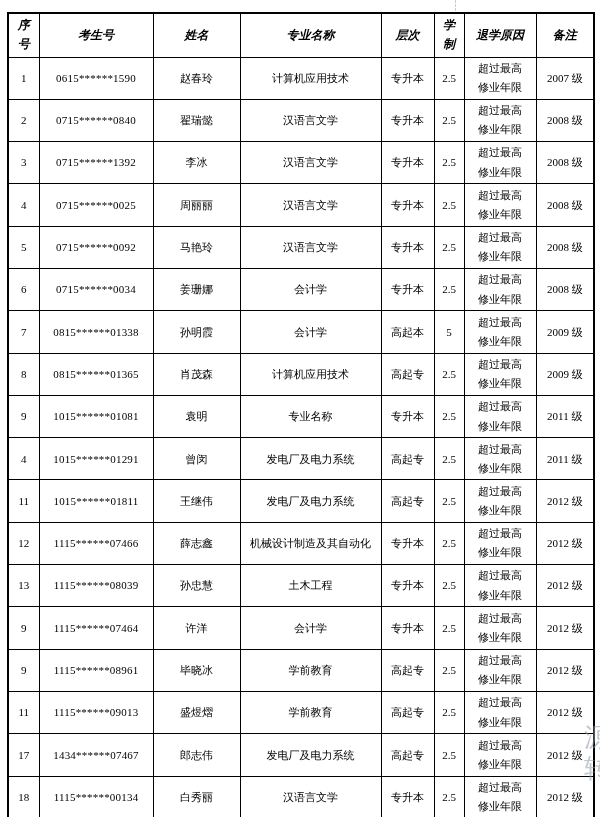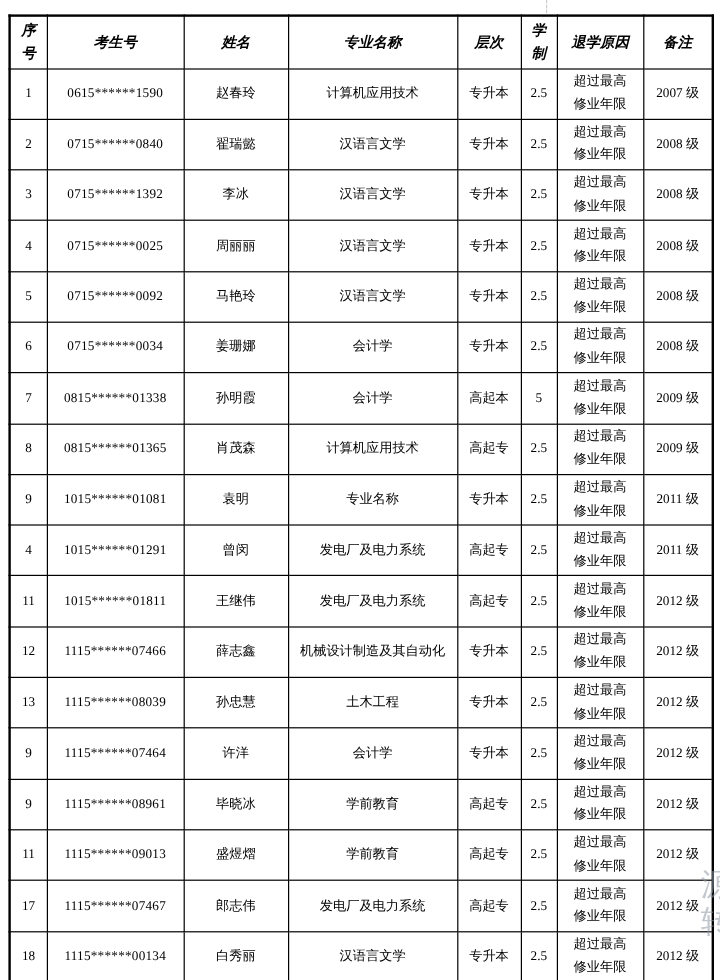--- a/index.html
+++ b/index.html
@@ -266,21 +266,21 @@
           <td class="cell-exam_id">1115******09013</td>
           <td class="cell-name">盛煜熠</td>
           <td class="cell-major">学前教育</td>
           <td class="cell-level">高起专</td>
           <td class="cell-duration">2.5</td>
           <td class="cell-reason"><span class="wrap-reason">超过最高修业年限</span></td>
           <td class="cell-remark">2012 级</td>
         </tr>
         <tr>
           <td class="cell-index">17</td>
-          <td class="cell-exam_id">1115******07467</td>
+          <td class="cell-exam_id">1434******07467</td>
           <td class="cell-name">郎志伟</td>
           <td class="cell-major">发电厂及电力系统</td>
           <td class="cell-level">高起专</td>
           <td class="cell-duration">2.5</td>
           <td class="cell-reason"><span class="wrap-reason">超过最高修业年限</span></td>
           <td class="cell-remark">2012 级</td>
         </tr>
         <tr>
           <td class="cell-index">18</td>
           <td class="cell-exam_id">1115******00134</td>

